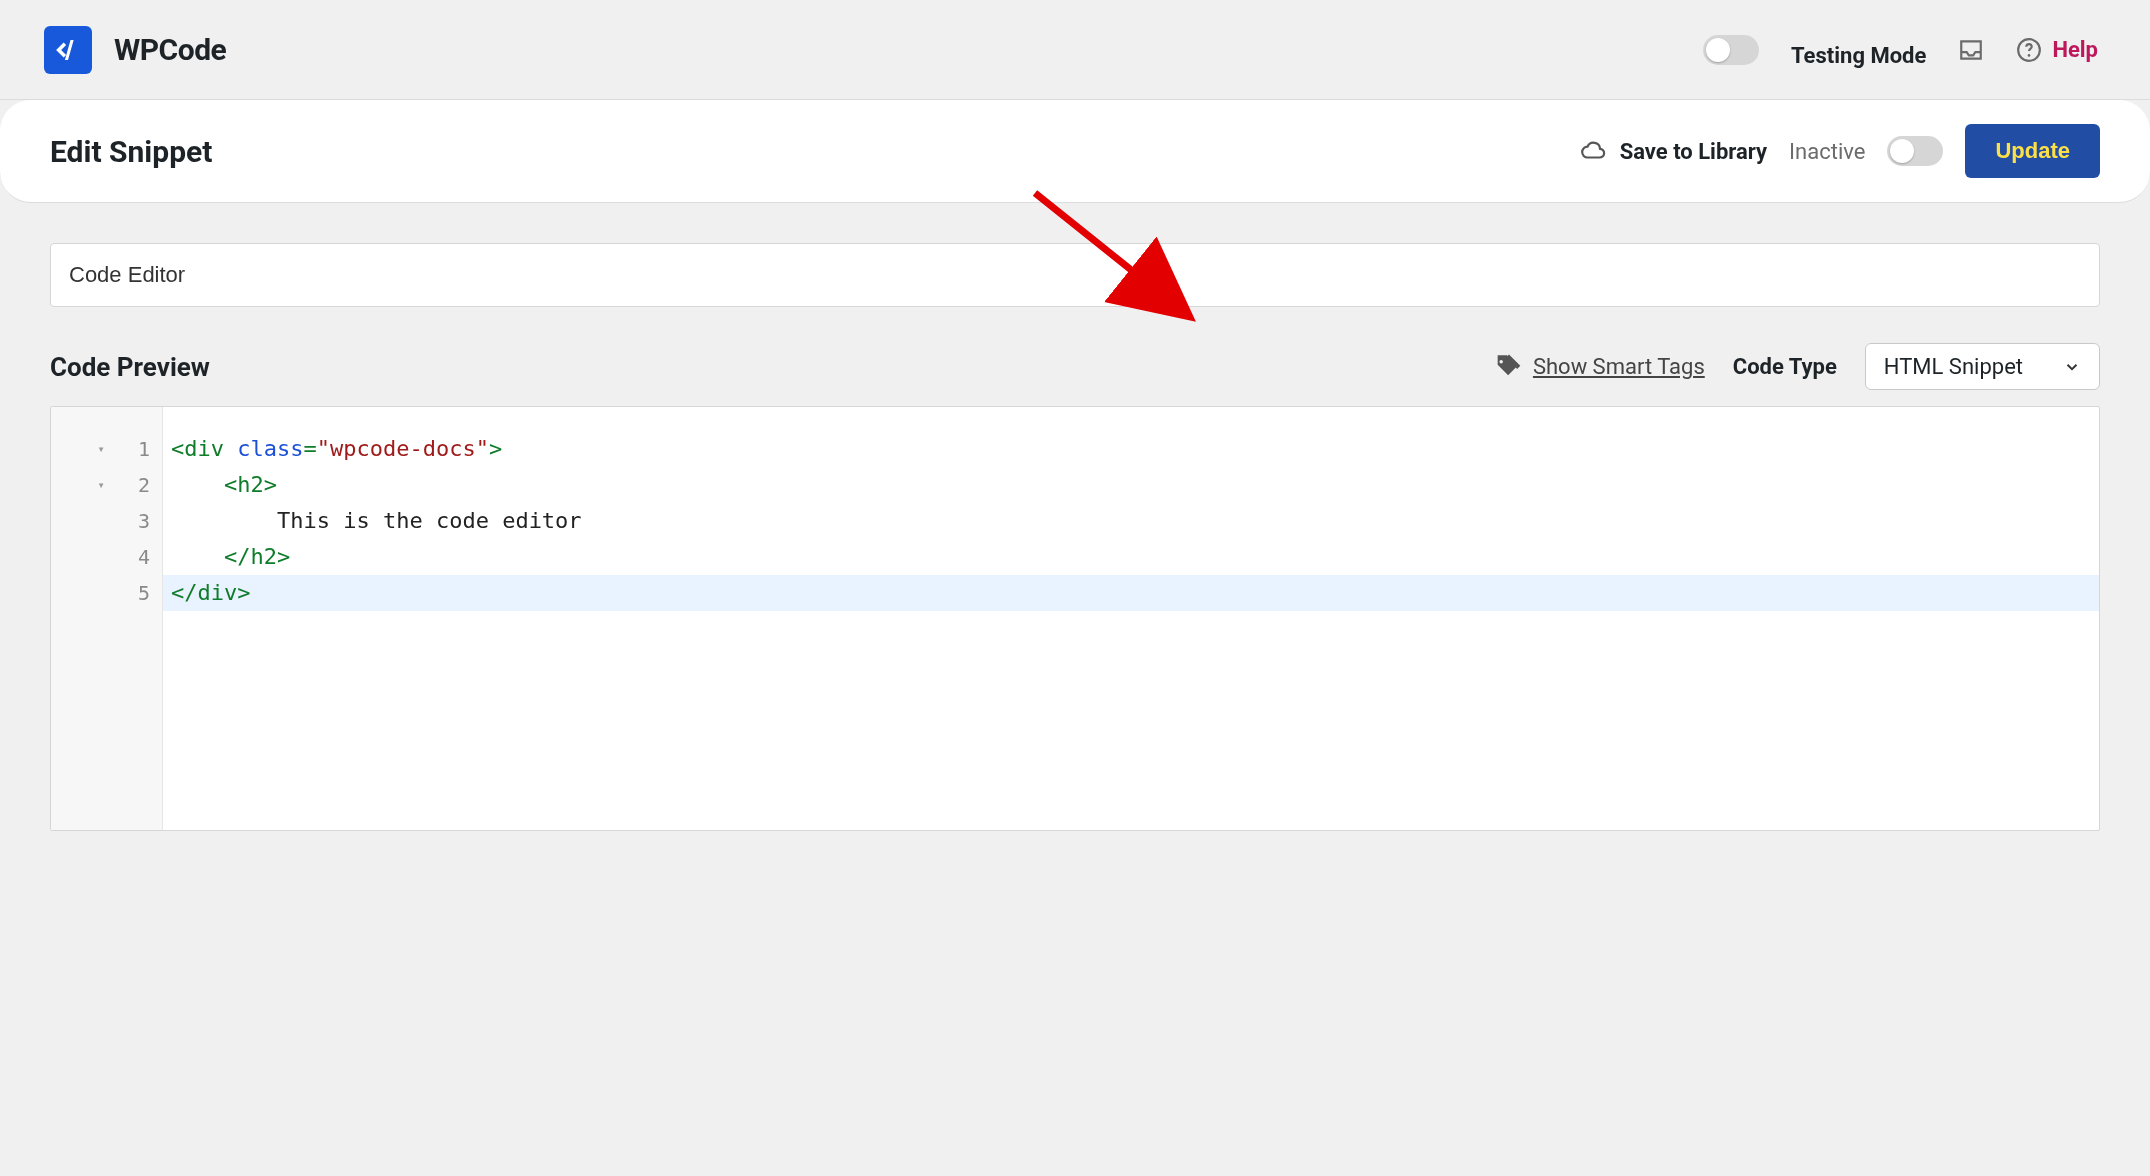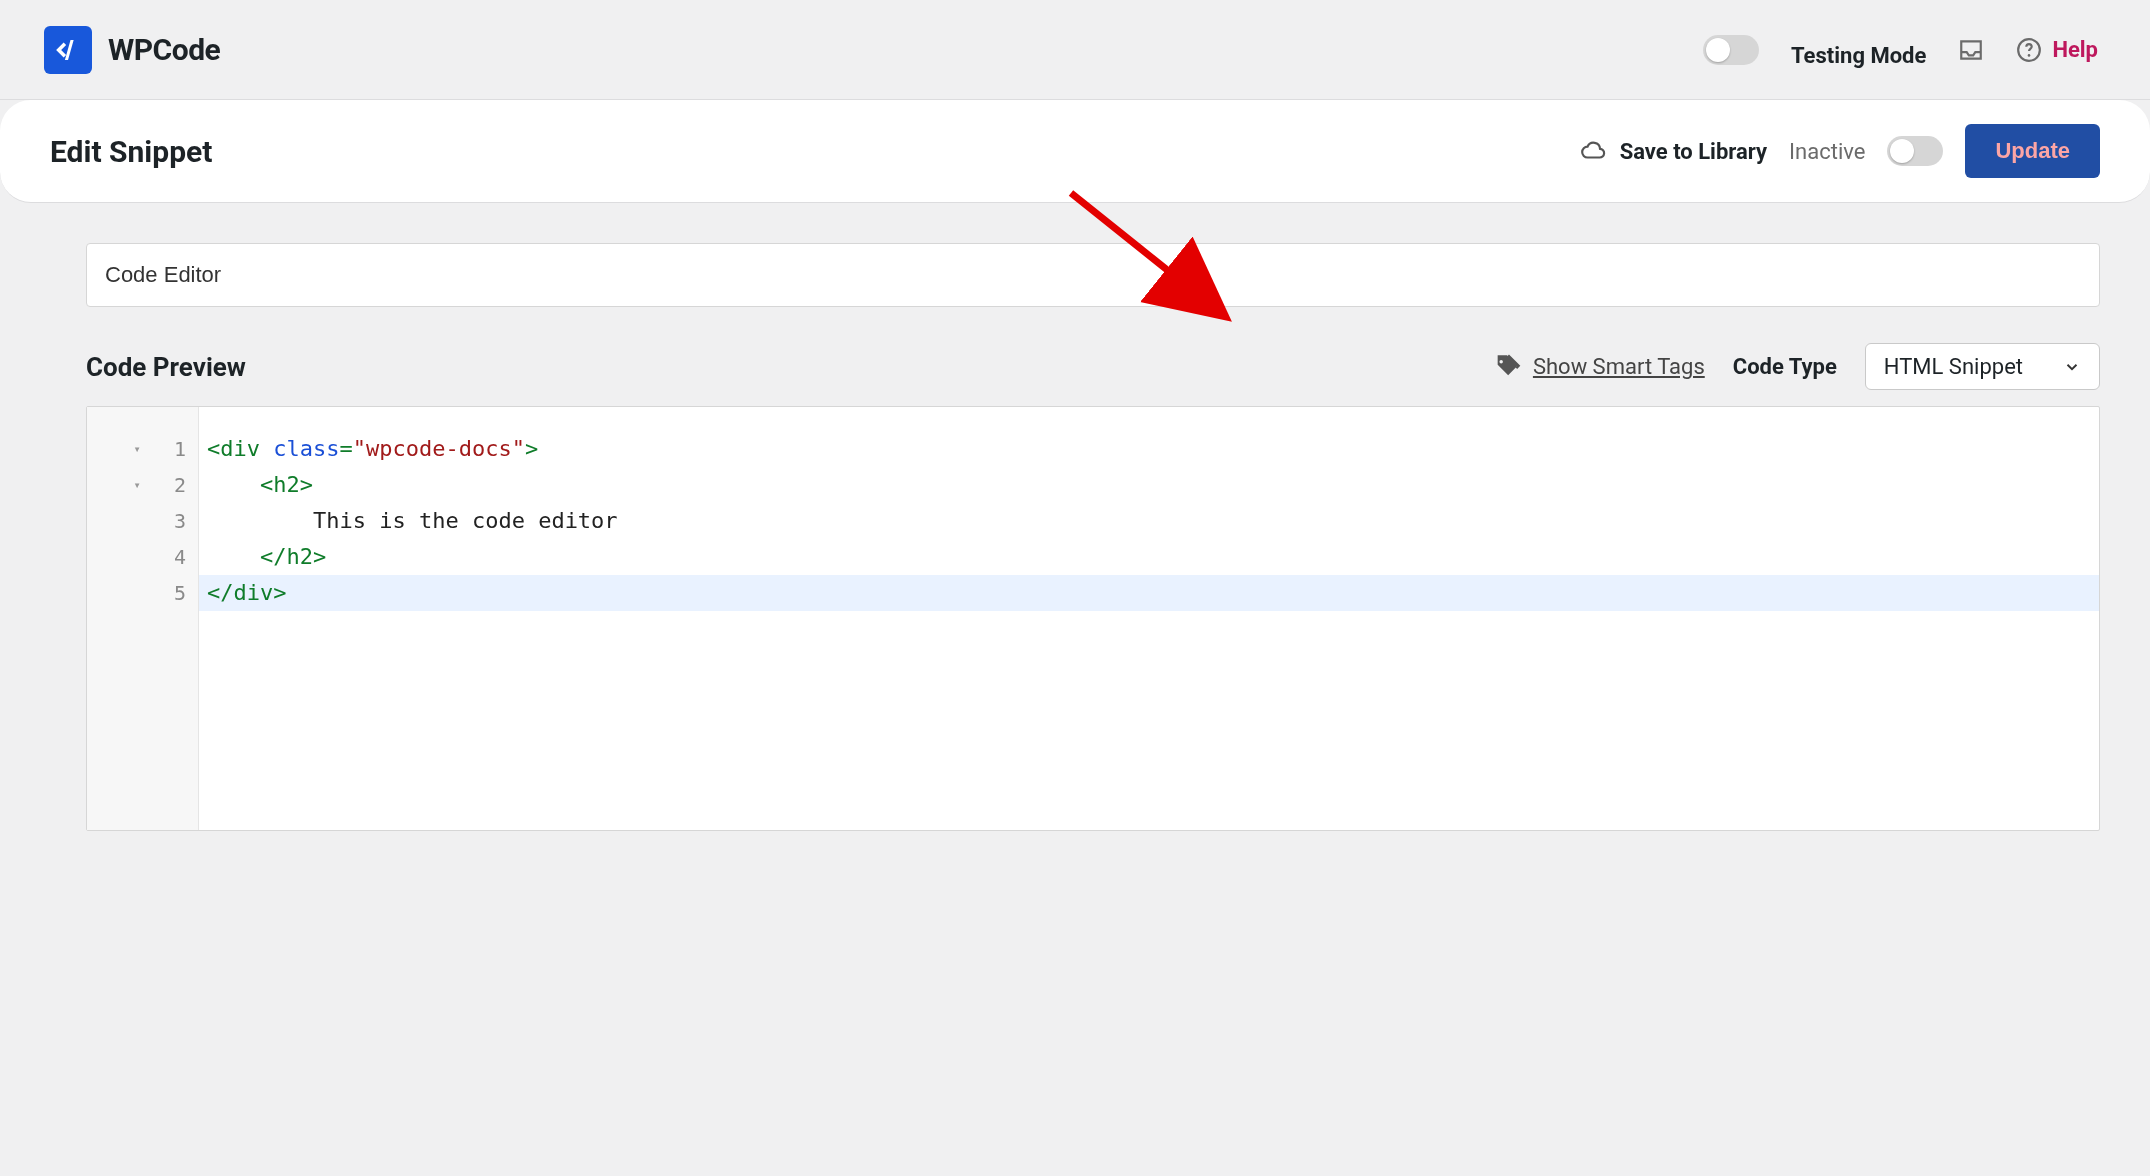--- a/index.html
+++ b/index.html
@@ -17,21 +17,21 @@
     align-items: center;
     justify-content: space-between;
     height: 100px;
     padding: 0 52px 0 44px;
     background: #f0f0f1;
     border-bottom: 1px solid #dcdcde;
   }
   .brand {
     display: flex;
     align-items: center;
-    gap: 16px;
+    gap: 22px;
   }
   .brand-logo {
     width: 48px; height: 48px;
     background: #1858db;
     border-radius: 6px;
     display: flex; align-items: center; justify-content: center;
   }
   .brand-logo svg { width: 30px; height: 30px; }
   .brand-name { font-size: 30px; font-weight: 700; letter-spacing: -0.5px; }
 
@@ -61,26 +61,26 @@
     padding: 24px 50px;
     border-radius: 31px;
   }
   .page-title { font-size:30px; font-weight:700; }
   .sub-actions { display:flex; align-items:center; gap:22px; }
   .cloud-row { display:flex; align-items:center; gap:14px; }
   .cloud-row svg { width:26px; height:26px; stroke:#555; fill:none; }
   .save-lib { font-weight:700; font-size:22px; color:#1d2327; }
   .inactive-lbl { font-size:22px; color:#6b6b6b; }
   .update-btn {
-    background:#214ea4; color:#fca5a5; font-weight:700; font-size:22px;
+    background:#214ea4; color:#fde047; font-weight:700; font-size:22px;
     border:none; border-radius:6px; padding:14px 30px; cursor:pointer;
   }
 
   
-  .main { padding: 40px 50px 50px; margin-left: 36px; }
+  .main { padding: 40px 50px 50px; }
 
   .title-input {
     width:100%; background:#fff; border:1px solid #d6d6d6; border-radius:4px;
     font-size:22px; padding:18px 18px; color:#333;
   }
 
   .preview-row {
     display:flex; align-items:center; justify-content:space-between;
     margin-top:36px; margin-bottom:16px;gap:48px;
   }

